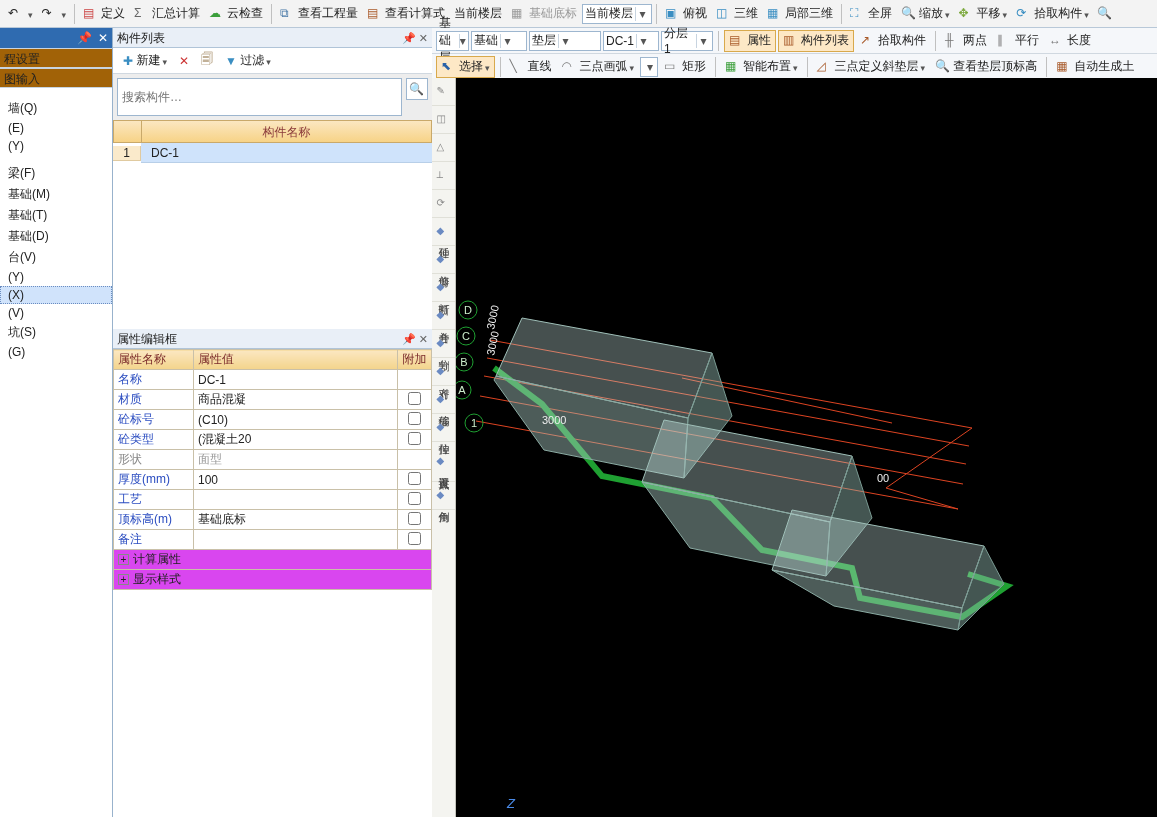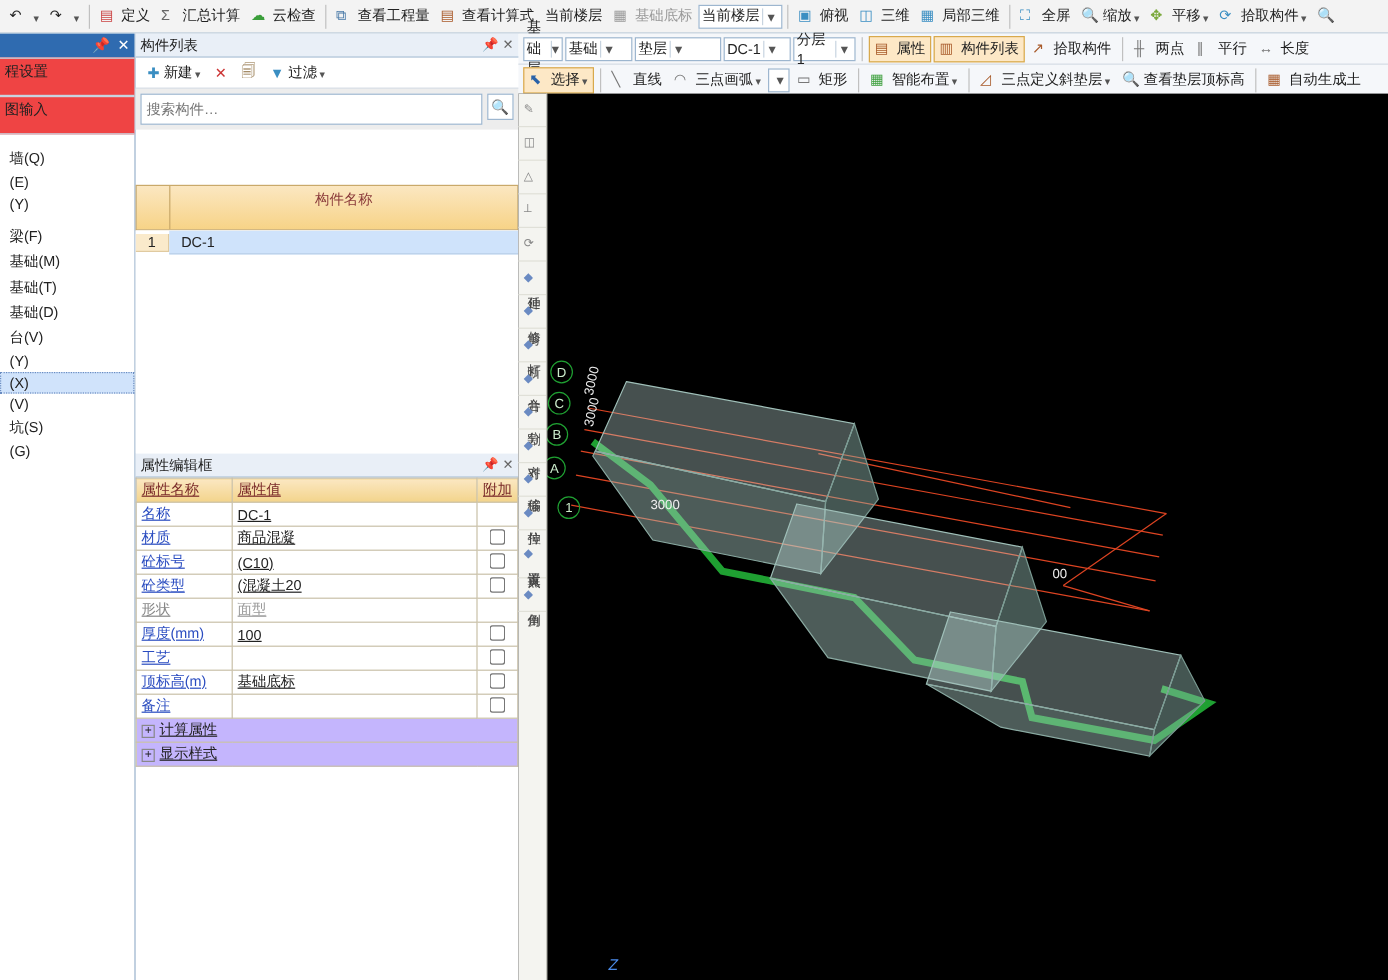--- a/index.html
+++ b/index.html
@@ -16,49 +16,49 @@
 .sb-row1 { height: 26px; display: flex; align-items: center; padding: 2px 4px; gap: 2px; border-bottom: 1px solid #d0d8e0; background: #f5f7fa; }
 .sb-row2 { height: 26px; display: flex; align-items: center; padding: 2px 4px; gap: 2px; background: #f5f7fa; border-bottom: 1px solid #d0d8e0; }
 .combo { height: 20px; border: 1px solid #9db6cf; background: #fff; display: flex; align-items: center; padding: 0 2px; font-size: 12px; }
 .combo .carrow { width: 14px; text-align: center; color: #555; border-left: 1px solid #c8d4e0; margin-left: 2px; }
 .tb-togg { display: flex; align-items: center; height: 22px; padding: 0 4px; border: 1px solid transparent; }
 .tb-togg.on { background: #fde8c6; border: 1px solid #d8a94c; }
 
 
 .left-col { position: absolute; left: 0; top: 28px; width: 113px; bottom: 0; border-right: 1px solid #98b2cc; background: #fff; }
 .left-title { background: #2f6bb0; color: #fff; height: 20px; line-height: 20px; padding-left: 4px; display: flex; justify-content: space-between; align-items: center; }
-.left-sect { background: #ef4444; height: 32px; line-height: 20px; padding-left: 4px; border-bottom: 1px solid #c8d4e0; border-top: 1px solid #c8d4e0; }
+.left-sect { background: #a16207; height: 20px; line-height: 20px; padding-left: 4px; border-bottom: 1px solid #c8d4e0; border-top: 1px solid #c8d4e0; }
 .tree { padding: 2px 0; }
 .tree-item { padding: 2px 4px 2px 8px; white-space: nowrap; overflow: hidden; }
 .tree-item.sel { background: #d0e3fb; border: 1px dotted #6a8cc0; padding: 1px 3px 1px 7px; }
 
 
 .mid-col { position: absolute; left: 113px; top: 28px; width: 319px; bottom: 0; }
 .panel-head { background: #e9eff7; height: 20px; line-height: 20px; padding: 0 4px; display: flex; justify-content: space-between; align-items: center; border-bottom: 1px solid #b0c4d8; }
 .panel-head .pin { font-size: 11px; color: #666; }
 .comp-toolbar { height: 26px; display: flex; align-items: center; padding: 0 6px; gap: 4px; border-bottom: 1px solid #d0d8e0; }
 .search-row { display: flex; padding: 4px; gap: 4px; background: #ededed; }
-.search-row input { flex: 1; height: 26px; border: 1px solid #9db6cf; padding: 0 4px; font-size: 12px; }
+.search-row input { flex: 1; height: 38px; border: 1px solid #9db6cf; padding: 0 4px; font-size: 12px; }
 .search-row .sbtn { width: 22px; height: 22px; border: 1px solid #9db6cf; background: #fff; display: flex; align-items: center; justify-content: center; color: #2b78c2; }
-.grid-head { background: linear-gradient(#fbe7c1,#f7d387); height: 38px; display: flex; border: 1px solid #c9a96a; margin-top: 46px; }
+.grid-head { background: linear-gradient(#fbe7c1,#f7d387); height: 23px; display: flex; border: 1px solid #c9a96a; }
 .grid-head .rownum { width: 28px; border-right: 1px solid #c9a96a; }
 .grid-head .col { flex: 1; text-align: center; line-height: 22px; color: #8a3a3a; }
 .grid-body { height: 186px; overflow: auto; background: #fff; }
 .grid-row { display: flex; height: 20px; align-items: center; }
 .grid-row .rownum { width: 28px; text-align: center; background: #faeacb; border-right: 1px solid #e0caa0; border-bottom: 1px solid #e0caa0; }
 .grid-row .cell { flex: 1; padding-left: 10px; background: #cfe3fb; height: 100%; line-height: 20px; border-bottom: 1px solid #b8cfe8; }
 
 .prop-panel { }
 .prop-table { width: 100%; border-collapse: collapse; }
-.prop-table th, .prop-table td { border: 1px solid #c9c0a8; font-size: 12px; height: 20px; padding: 0 4px; text-align: left; text-decoration: underline; }
+.prop-table th, .prop-table td { border: 1px solid #c9c0a8; font-size: 12px; height: 20px; padding: 0 4px; text-align: left; }
 .prop-table thead th { background: linear-gradient(#fbe7c1,#f3d48b); color: #7a2a2a; font-weight: normal; }
 .prop-table .name { color: #2a4cc0; width: 80px; }
 .prop-table .name.dis { color: #888; }
 .prop-table .add { width: 34px; text-align: center; }
-.prop-table .grp { background: #c4b5fd; margin-top: 25px; }
+.prop-table .grp { background: #d946ef; margin-top: 25px; }
 .prop-table .grp .exp { display: inline-block; width: 11px; height: 11px; border: 1px solid #888; line-height: 9px; text-align: center; margin-right: 4px; font-size: 10px; }
 
 
 .viewport { position: absolute; left: 432px; top: 78px; right: 0; bottom: 0; background: #000; }
 .viewport svg { width: 100%; height: 100%; }
 
 
 .vtools { position: absolute; left: 432px; top: 78px; width: 24px; bottom: 0; background: #f4f4f0; border-right: 1px solid #c4c4bc; z-index: 2; }
 .vt { height: 28px; display: flex; flex-direction: column; align-items: center; justify-content: center; font-size: 10px; color: #555; border-bottom: 1px solid #e0e0d8; cursor: pointer; }
 .vt .dot { width: 14px; height: 14px; }

